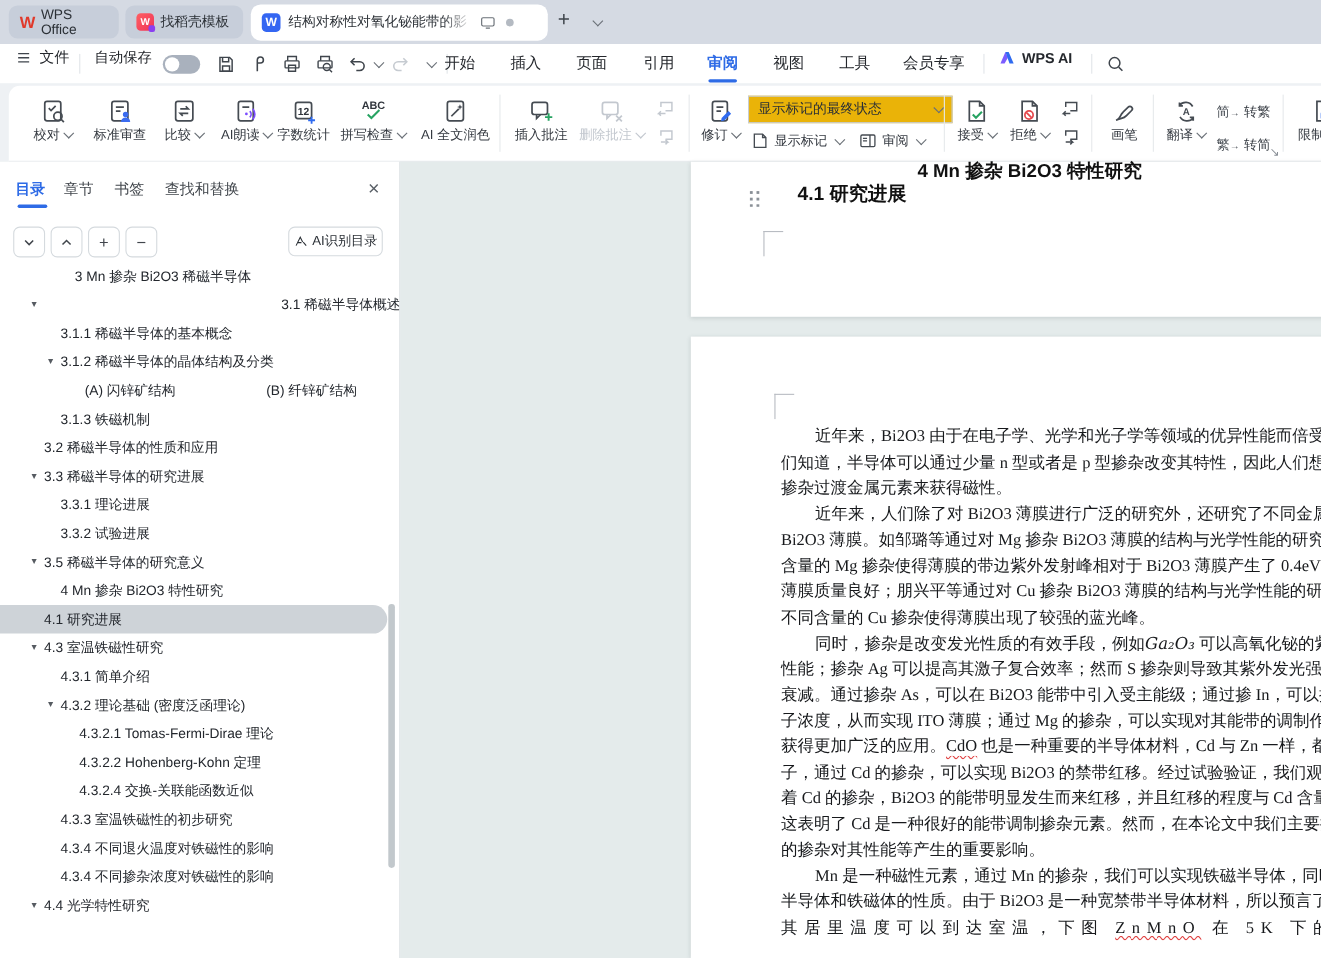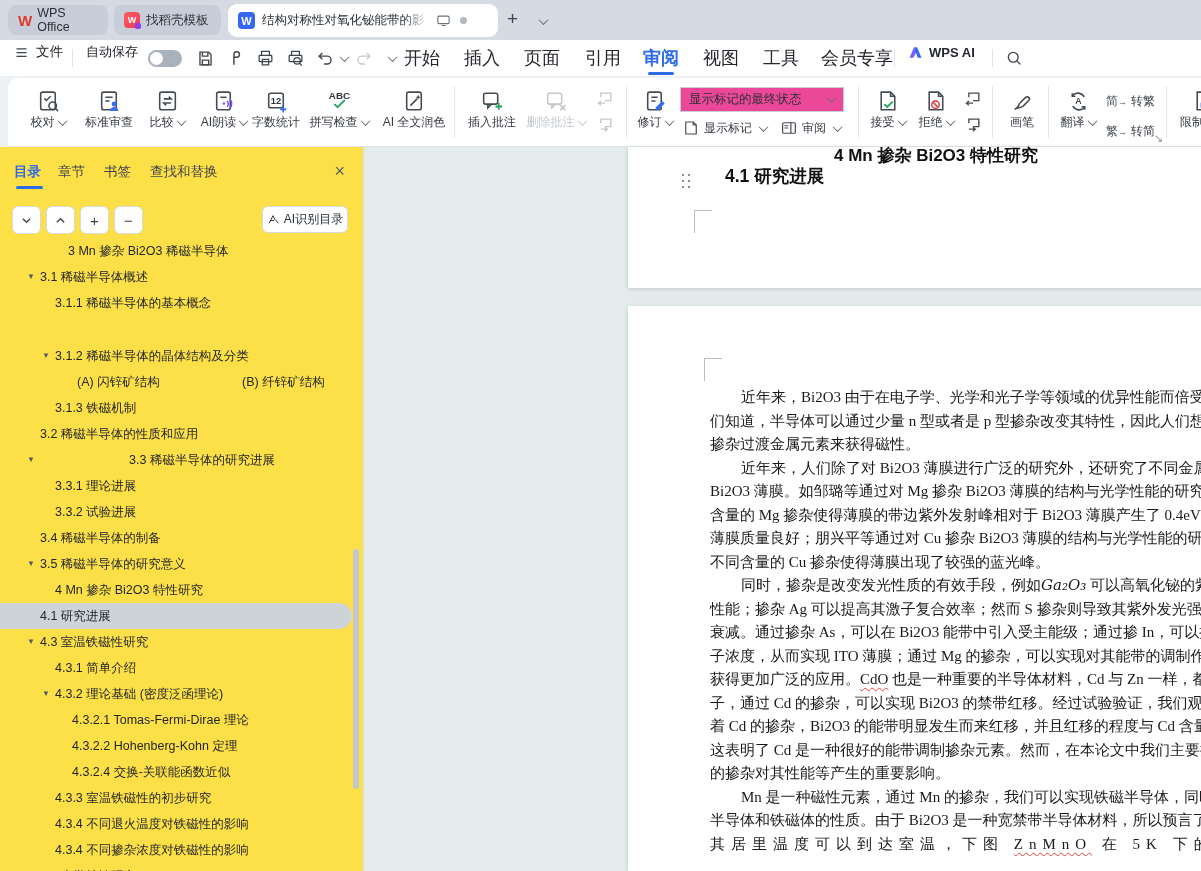--- a/index.html
+++ b/index.html
@@ -21,44 +21,44 @@
   .dot-unsaved{width:7px;height:7px;border-radius:50%;background:#b4bac2;}
   .tb-btn{position:absolute;top:8px;font-size:19px;color:#3f454c;line-height:22px;}
 
   
   .menubar{position:absolute;left:0;top:40px;width:1201px;height:36px;background:#ffffff;}
   .mb-item{position:absolute;top:0;height:24px;display:flex;align-items:center;font-size:13.5px;color:#24272c;}
   .vdiv{position:absolute;top:9px;width:1px;height:18px;background:#e2e5e9;}
   .toggle{position:absolute;top:10px;width:34px;height:17px;border-radius:9px;background:#a9b1bd;}
   .toggle::after{content:"";position:absolute;left:2px;top:2px;width:13px;height:13px;border-radius:50%;background:#fff;}
   .mb-ic{position:absolute;top:7px;width:22px;height:22px;display:flex;align-items:center;justify-content:center;}
-  .mtab{position:absolute;top:0;height:36px;display:flex;align-items:center;font-size:18px;color:#24272c;}
+  .mtab{position:absolute;top:0;height:36px;display:flex;align-items:center;font-size:14px;color:#24272c;}
   .mtab.active{color:#2e6be6;font-weight:700;}
   .mtab.active::after{content:"";position:absolute;left:50%;transform:translateX(-50%);bottom:1px;width:26px;height:3px;border-radius:2px;background:#2e6be6;}
   .cv{display:inline-block;width:6px;height:6px;border-right:1.4px solid #6a7077;border-bottom:1.4px solid #6a7077;transform:rotate(45deg) translate(-1px,-1px);margin-left:4px;vertical-align:middle;}
   .cv.dis{border-color:#c3c8cf;}
 
   
   .ribbon-strip{position:absolute;left:0;top:76px;width:1201px;height:71px;background:#eef1f4;}
   .ribbon-card{position:absolute;left:8px;top:2px;width:1300px;height:69px;background:#fff;border-radius:10px 10px 0 0;border-bottom:1px solid #e0e4e8;box-sizing:border-box;}
   .rbtn{position:absolute;top:6px;height:58px;text-align:center;}
   .ric{height:30px;display:flex;align-items:flex-end;justify-content:center;}
   .rlb{display:block;font-size:12px;color:#353a41;margin-top:0;white-space:nowrap;}
   .rlb.dis{color:#c3c8cf;}
   .rdiv{position:absolute;top:8px;width:1px;height:52px;background:#e6e9ec;}
   .mini-ic{position:absolute;width:22px;height:22px;display:flex;align-items:center;justify-content:center;}
-  .dropdown{position:absolute;left:672px;top:9px;width:164px;height:25px;border:1px solid #c8cdd2;border-radius:0;background:#ec4899;font-size:12.5px;color:#2b3036;display:flex;align-items:center;padding:0 8px;box-sizing:border-box;}
+  .dropdown{position:absolute;left:672px;top:9px;width:186px;height:25px;border:1px solid #c8cdd2;border-radius:0;background:#eab308;font-size:12.5px;color:#2b3036;display:flex;align-items:center;padding:0 8px;box-sizing:border-box;}
   .dropdown .cv{margin-left:auto;}
   .rinline{position:absolute;top:38px;height:24px;display:flex;align-items:center;font-size:12px;color:#353a41;gap:4px;}
   .jf-ic{font-size:12px;color:#454b52;line-height:12px;}
   .jf-ic small{font-size:9px;}
   .expand-arrow{position:absolute;font-size:11px;color:#8a9097;}
 
   
-  .sidebar{position:absolute;left:0;top:147px;width:364px;height:724px;background:#fde047;border-right:1px solid #d9dee2;box-sizing:border-box;overflow:hidden;padding-left:35px;}
+  .sidebar{position:absolute;left:0;top:147px;width:364px;height:724px;background:#ffffff;border-right:1px solid #d9dee2;box-sizing:border-box;overflow:hidden;padding-left:35px;}
   .sb-tab{position:absolute;top:0;height:50px;display:flex;align-items:center;font-size:13.5px;color:#41464c;}
   .sb-tab.active{color:#2e6be6;font-weight:700;}
   .sb-tab.active::after{content:"";position:absolute;left:2px;bottom:8px;width:27px;height:3px;border-radius:2px;background:#2e6be6;}
   .sb-close{position:absolute;right:18px;top:14px;font-size:18px;color:#5a6067;line-height:20px;}
   .sq-btn{position:absolute;top:59px;width:27px;height:26px;border:1px solid #d5dade;border-radius:6px;background:#fff;display:flex;align-items:center;justify-content:center;color:#41464c;}
   .ai-toc-btn{position:absolute;top:59px;left:262px;width:86px;height:27px;border:1px solid #d5dade;border-radius:6px;background:#fff;display:flex;align-items:center;justify-content:center;gap:4px;font-size:12px;color:#2b3036;box-sizing:border-box;}
   .toc-list{position:absolute;left:0;top:100px;width:364px;}
   .toc-row{position:relative;height:26px;line-height:26px;font-size:12.5px;color:#23272d;white-space:nowrap;}
   .toc-row.cut{margin-top:-9px;}
   .toc-row.selected{width:352px;border-radius:0 14px 14px 0;background:#ced3d8;}
@@ -493,33 +493,33 @@
 
     <div class="toc-list">
       <div class="toc-row cut">
 
         <span class="tlabel" style="padding-left: 68px;">3 Mn 掺杂 Bi2O3 稀磁半导体</span>
 
       </div>
 
       <div class="toc-row">
         <span class="tarrow" style="left: 27px;">▼</span>
-        <span class="tlabel" style="padding-left: 40px;">3.1 稀磁半导体概述</span>
+        <span class="tlabel" style="padding-left: 40px; text-align: right;">3.1 稀磁半导体概述</span>
 
       </div>
 
       <div class="toc-row">
 
         <span class="tlabel" style="padding-left: 55px;">3.1.1 稀磁半导体的基本概念</span>
 
       </div>
 
       <div class="toc-row">
         <span class="tarrow" style="left: 42px;">▼</span>
-        <span class="tlabel" style="padding-left: 55px; margin-top: 27px;">3.1.2 稀磁半导体的晶体结构及分类</span>
+        <span class="tlabel" style="padding-left: 55px;">3.1.2 稀磁半导体的晶体结构及分类</span>
 
       </div>
 
       <div class="toc-row">
 
         <span class="tlabel" style="padding-left: 77px;">(A) 闪锌矿结构</span>
         <span class="tlabel2">(B) 纤锌矿结构</span>
       </div>
 
       <div class="toc-row">
@@ -529,41 +529,36 @@
       </div>
 
       <div class="toc-row">
 
         <span class="tlabel" style="padding-left: 40px;">3.2 稀磁半导体的性质和应用</span>
 
       </div>
 
       <div class="toc-row">
         <span class="tarrow" style="left: 27px;">▼</span>
-        <span class="tlabel" style="padding-left: 40px; text-align: center;">3.3 稀磁半导体的研究进展</span>
+        <span class="tlabel" style="padding-left: 40px;">3.3 稀磁半导体的研究进展</span>
 
       </div>
 
       <div class="toc-row">
 
         <span class="tlabel" style="padding-left: 55px;">3.3.1 理论进展</span>
 
       </div>
 
       <div class="toc-row">
 
         <span class="tlabel" style="padding-left: 55px;">3.3.2 试验进展</span>
 
       </div>
 
-      <div class="toc-row">
-
-        <span class="tlabel" style="padding-left: 40px;">3.4 稀磁半导体的制备</span>
-
-      </div>
 
       <div class="toc-row">
         <span class="tarrow" style="left: 27px;">▼</span>
         <span class="tlabel" style="padding-left: 40px;">3.5 稀磁半导体的研究意义</span>
 
       </div>
 
       <div class="toc-row">
 
         <span class="tlabel" style="padding-left: 55px;">4 Mn 掺杂 Bi2O3 特性研究</span>

